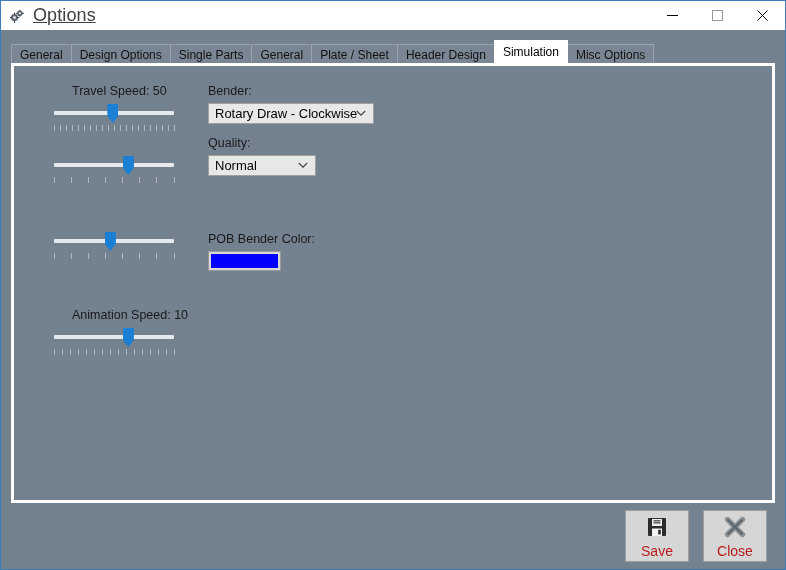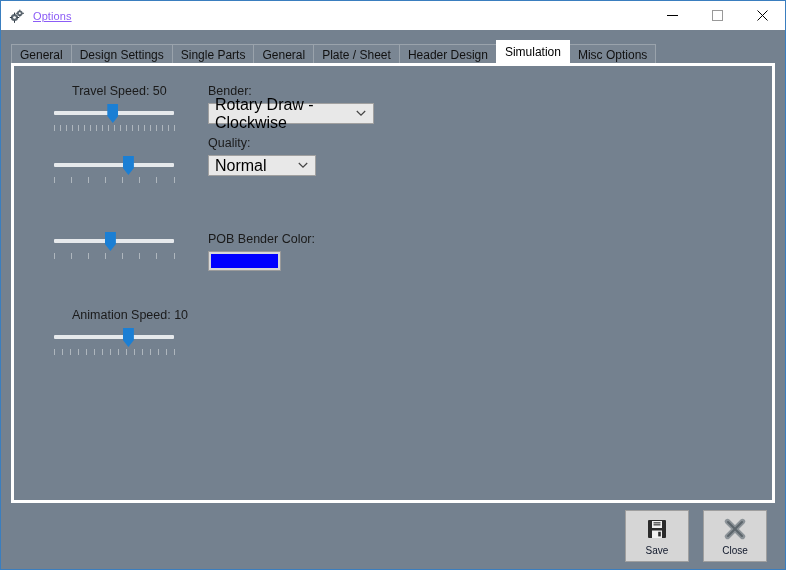--- a/index.html
+++ b/index.html
@@ -38,22 +38,22 @@
   }
   #title-icon {
     width: 16px;
     height: 16px;
     margin-left: 8px;
     margin-right: 8px;
     flex: 0 0 auto;
     position: relative;
   }
   #title-text {
-    font-size: 11px;
-    color: #8b5cf6;
+    font-size: 18px;
+    color: #404040;
     letter-spacing: 0.1px;
     text-decoration: underline;
   }
   #caption-buttons {
     position: absolute;
     right: 0; top: 0;
     height: 29px;
     display: flex;
   }
   .caption-btn {
@@ -187,21 +187,21 @@
     white-space: nowrap;
   }
   .combo {
     position: relative;
     height: 21px;
     background: #e8e8e8;
     border: 1px solid #a0a0a0;
     box-sizing: border-box;
     display: flex;
     align-items: center;
-    font-size: 16px;
+    font-size: 13px;
     color: #000000;
     padding-left: 6px;
     cursor: default;
   }
   .combo-arrow {
     position: absolute;
     right: 7px;
     top: 50%;
     transform: translateY(-50%);
     width: 10px;
@@ -244,22 +244,22 @@
     border: 1px solid #9f9f9f;
     box-sizing: border-box;
     display: flex;
     flex-direction: column;
     align-items: center;
     justify-content: center;
     gap: 3px;
     cursor: default;
   }
   .action-btn .btn-label {
-    font-size: 10px;
-    color: #0f172a;
+    font-size: 14px;
+    color: #b91c1c;
   }
   .btn-icon {
     width: 26px;
     height: 26px;
     display: flex;
     align-items: center;
     justify-content: center;
   }
 </style>
 </head>
@@ -305,21 +305,21 @@
         <svg width="11" height="11" viewBox="0 0 11 11">
           <line x1="0.5" y1="0.5" x2="10.5" y2="10.5" stroke="#000" stroke-width="1"></line>
           <line x1="10.5" y1="0.5" x2="0.5" y2="10.5" stroke="#000" stroke-width="1"></line>
         </svg>
       </div>
     </div>
   </div>
 
   <div id="tabstrip">
     <div class="tab">General</div>
-    <div class="tab">Design Settings</div>
+    <div class="tab">Design Options</div>
     <div class="tab">Single Parts</div>
     <div class="tab">General</div>
     <div class="tab">Plate / Sheet</div>
     <div class="tab">Header Design</div>
     <div class="tab selected">Simulation</div>
     <div class="tab">Misc Options</div>
   </div>
 
   <div id="tabpage">
     <div id="tabpage-inner">

